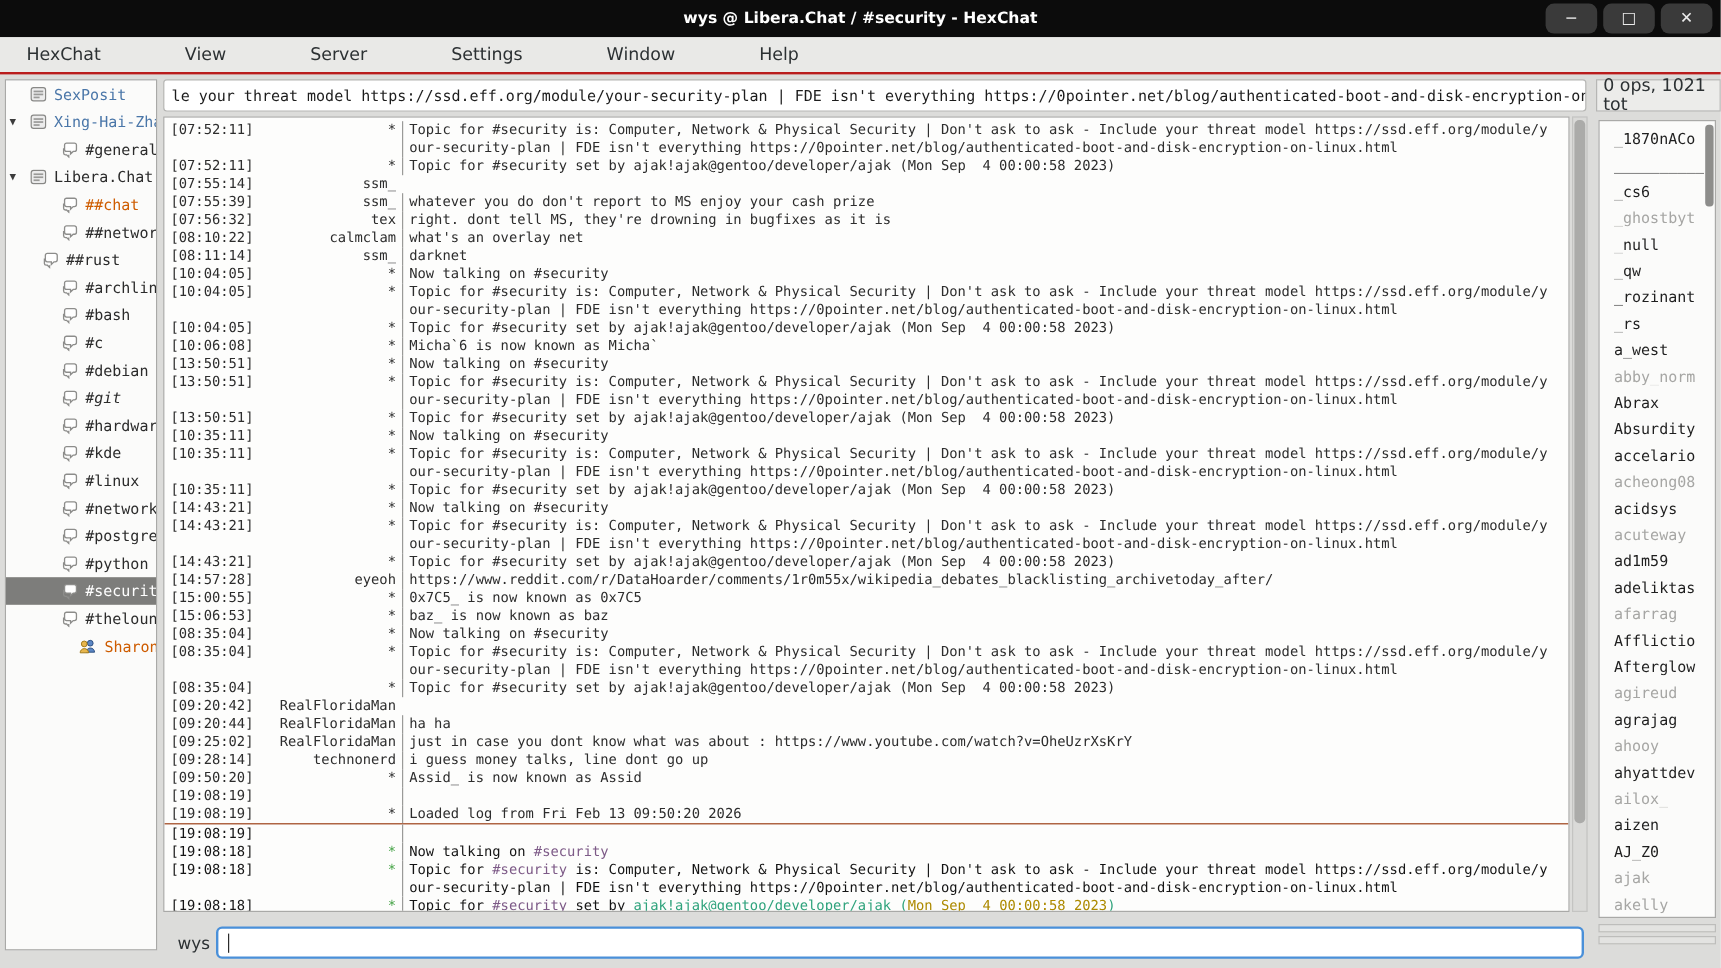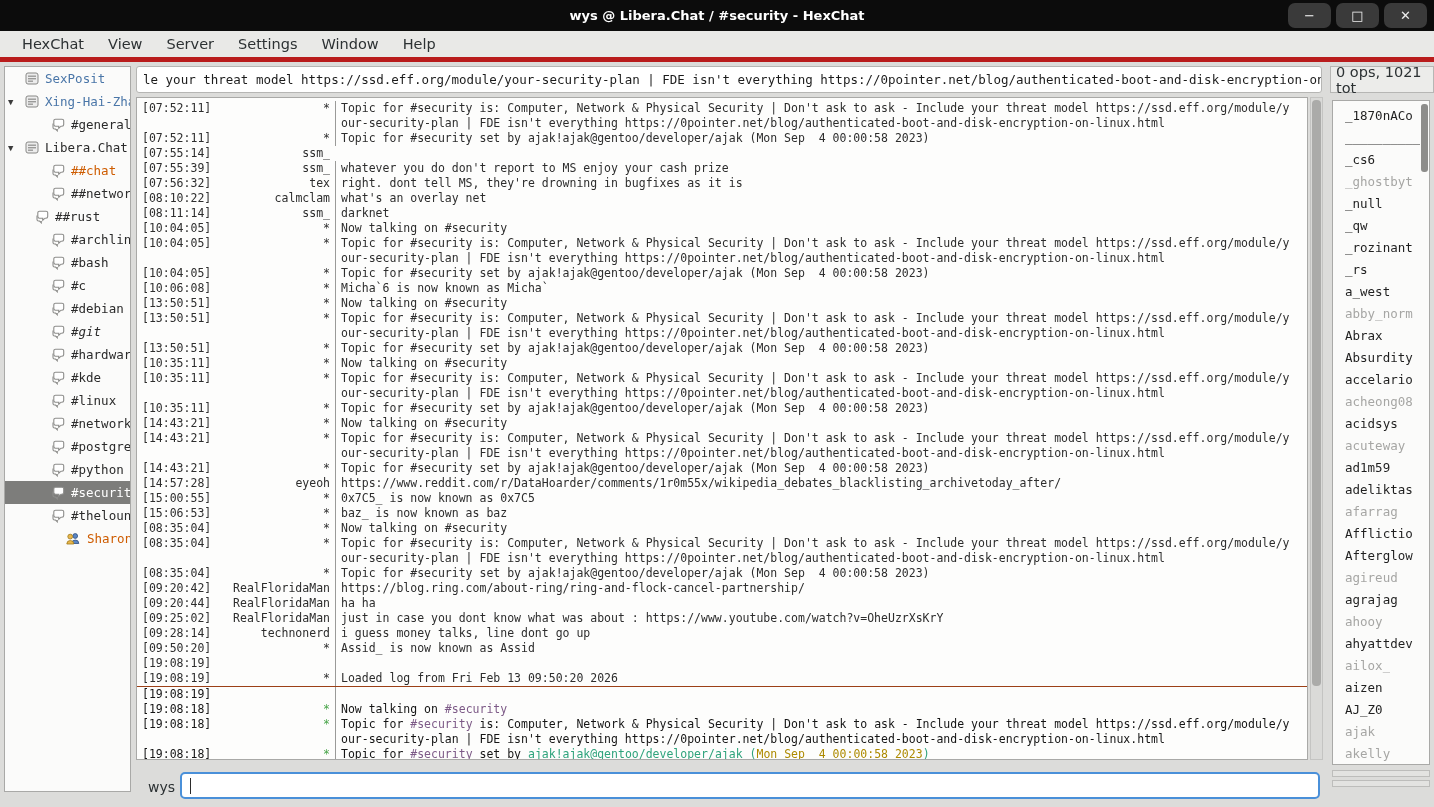--- a/index.html
+++ b/index.html
@@ -8,21 +8,21 @@
   
   .titlebar{position:absolute;left:0;top:0;width:1434px;height:31px;background:#0c0c0c;
             display:flex;align-items:center;justify-content:center;}
   .title{color:#ffffff;font-weight:bold;font-size:13px;}
   .win-btns{position:absolute;right:7px;top:3px;display:flex;gap:5px;}
   .wbtn{width:43px;height:25px;background:#3a3a3a;border-radius:7px;color:#ececec;
         display:flex;align-items:center;justify-content:center;font-size:13px;cursor:default;}
   
   .menubar{position:absolute;left:0;top:31px;width:1434px;height:31px;background:#e9e9e7;
            display:flex;align-items:center;padding-left:10px;box-sizing:border-box;
-           border-bottom:5px solid #b91c1c;}
+           border-bottom:2px solid #b91c1c;gap:46px;}
   .menu-item{padding:0 12px;font-size:14.5px;color:#2c3133;}
   
   .tree-panel{position:absolute;left:4px;top:66px;width:127px;height:726px;background:#fbfbfa;
               border:1px solid #a9a9a7;box-sizing:border-box;overflow:hidden;
               font-family:"DejaVu Sans Mono","Liberation Mono",monospace;}
   .tree-row{height:23px;display:flex;align-items:center;position:relative;font-size:12.5px;
             color:#2b2b2b;white-space:nowrap;}
   .tree-row.selected{background:#7d7d7b;color:#ffffff;}
   .expander{position:absolute;left:3px;font-size:9px;color:#3c3c3c;}
   .t-icon{display:inline-flex;margin-right:6px;flex:none;}
@@ -426,21 +426,20 @@
       <div class="c-msg"><span>Topic for #security is: Computer, Network &amp; Physical Security | Don't ask to ask - Include your threat model https://ssd.eff.org/module/your-security-plan | FDE isn't everything https://0pointer.net/blog/authenticated-boot-and-disk-encryption-on-linux.html</span></div>
     </div>
     <div class="c-line">
       <span class="c-time">[08:35:04]</span>
       <span class="c-nick">*</span>
       <div class="c-msg"><span>Topic for #security set by ajak!ajak@gentoo/developer/ajak (Mon Sep  4 00:00:58 2023)</span></div>
     </div>
     <div class="c-line">
       <span class="c-time">[09:20:42]</span>
       <span class="c-nick">RealFloridaMan</span>
-      <div class="c-msg"><span>https://blog.ring.com/about-ring/ring-and-flock-cancel-partnership/</span></div>
     </div>
     <div class="c-line">
       <span class="c-time">[09:20:44]</span>
       <span class="c-nick">RealFloridaMan</span>
       <div class="c-msg"><span>ha ha</span></div>
     </div>
     <div class="c-line">
       <span class="c-time">[09:25:02]</span>
       <span class="c-nick">RealFloridaMan</span>
       <div class="c-msg"><span>just in case you dont know what was about : https://www.youtube.com/watch?v=OheUzrXsKrY</span></div>

